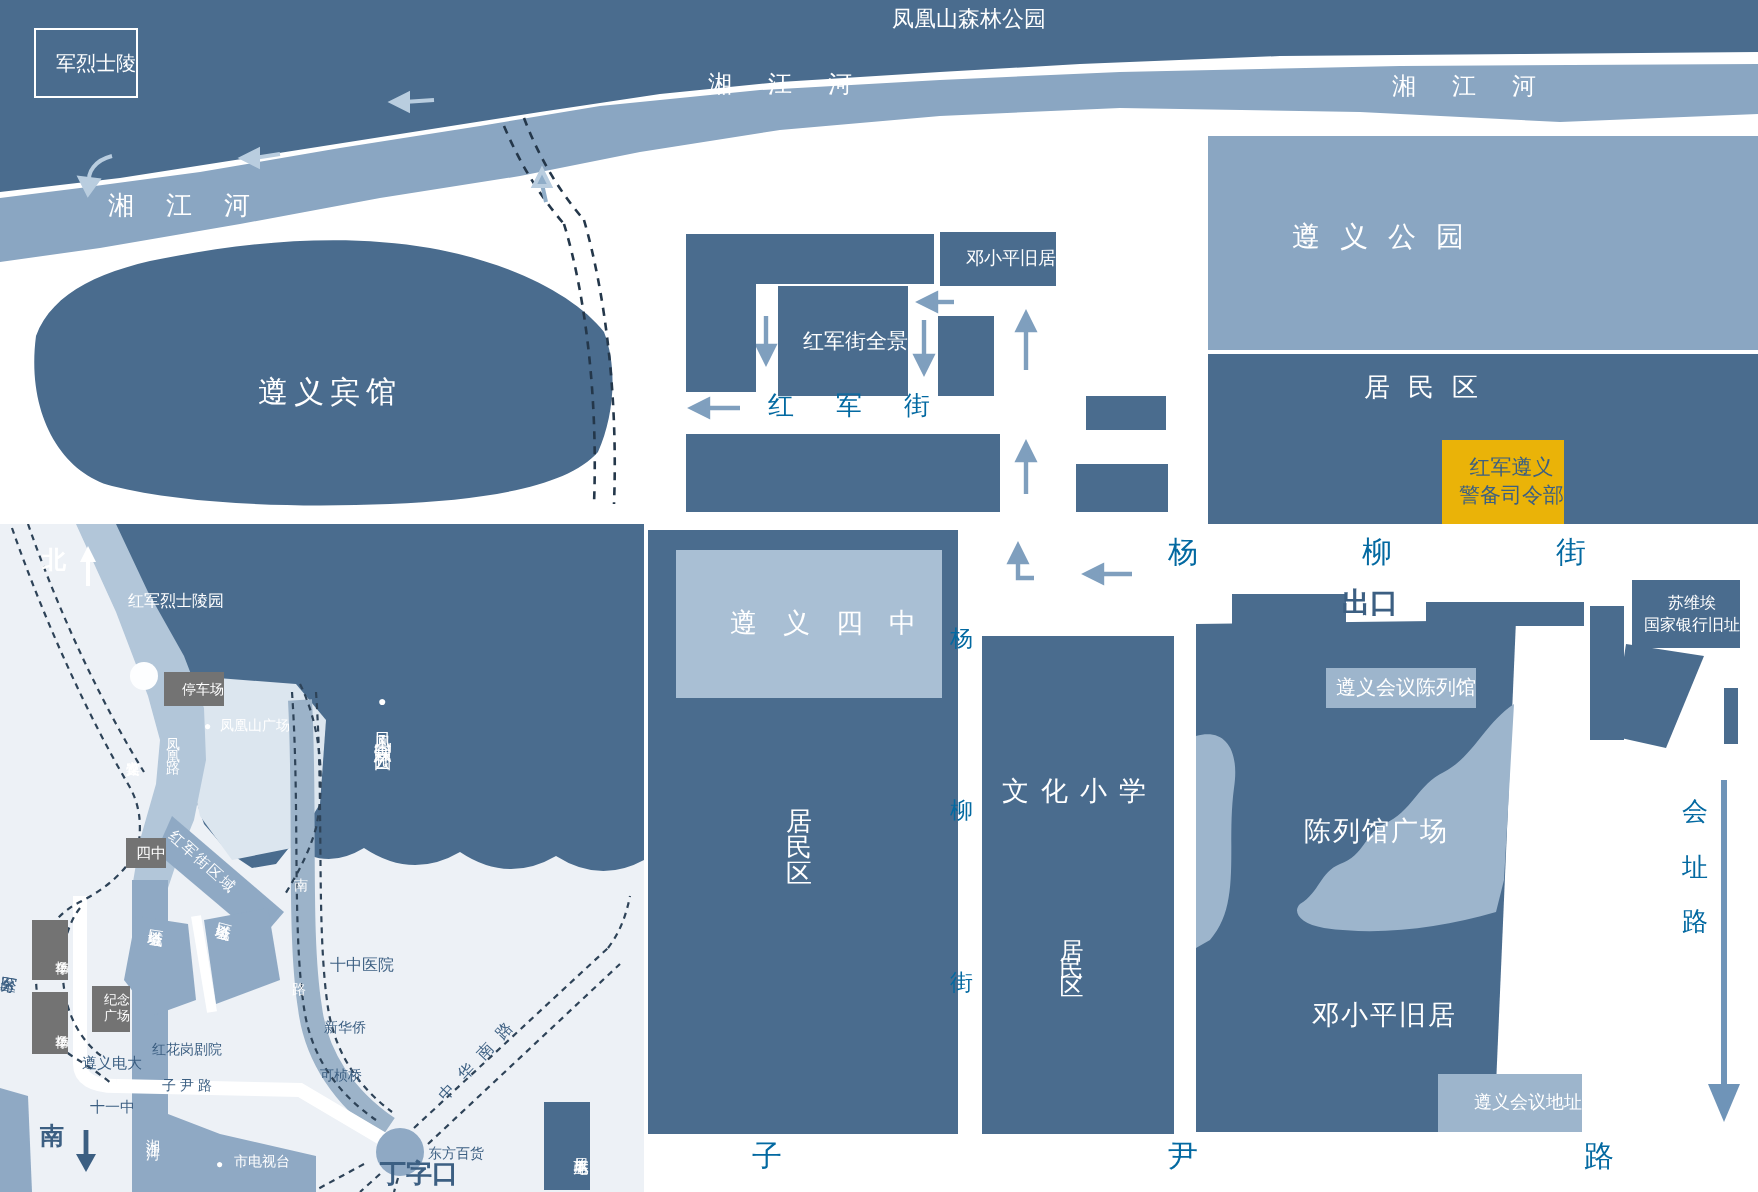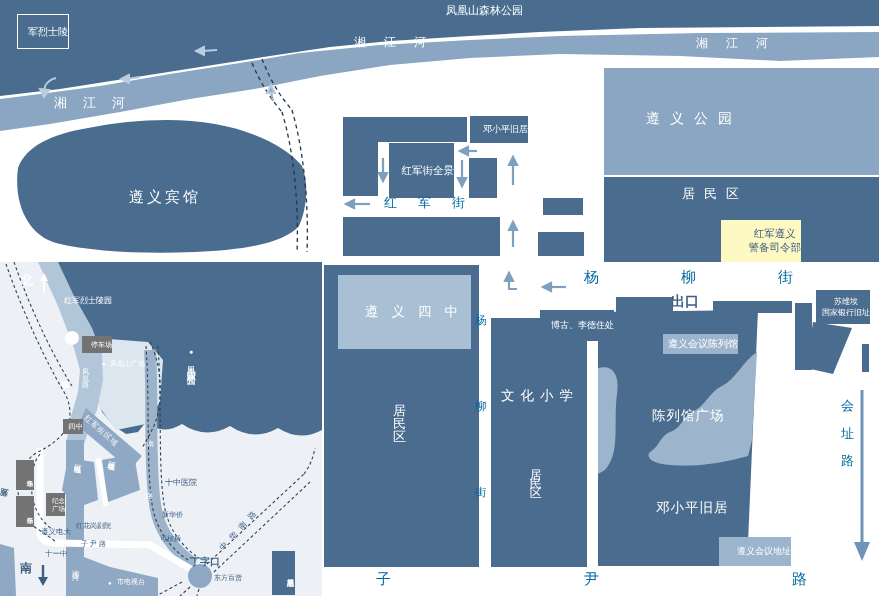--- a/index.html
+++ b/index.html
@@ -151,34 +151,31 @@
   </div>
   <div class="abs dk" style="left:491px;top:318px;width:96px;height:249px"></div>
 
   <div class="abs dk" style="left:616px;top:297px;width:57px;height:15px"></div>
   <div class="abs dk" style="left:713px;top:301px;width:79px;height:12px"></div>
   <div class="abs dk" style="left:795px;top:303px;width:17px;height:67px"></div>
 
   <div class="abs dk ctr" style="left:17px;top:14px;width:50px;height:33px;border:1px solid #fff;outline:3px solid #4a6c8e">
     <span class="wt" style="font-size:10px">军烈士陵</span>
   </div>
-  <div class="abs ctr" style="left:721px;top:220px;width:80px;height:42px;background:#fef9c3">
+  <div class="abs ctr" style="left:721px;top:220px;width:61px;height:42px;background:#eab308">
     <span class="bl" style="font-size:10.5px">
       <span>红军遵义</span><br>
       <span>警备司令部</span>
     </span>
   </div>
   <div class="abs dk ctr" style="left:816px;top:290px;width:54px;height:34px">
     <span class="wt" style="font-size:8px">
       <span>苏维埃</span><br>
       <span>国家银行旧址</span>
     </span>
-  </div>
-  <div class="abs dk ctr" style="left:540px;top:310px;width:74px;height:31px">
-    <span class="wt" style="font-size:9px">博古、李德住处</span>
   </div>
   <div class="abs lb ctr" style="left:663px;top:334px;width:75px;height:20px">
     <span class="wt" style="font-size:10px">遵义会议陈列馆</span>
   </div>
   <div class="abs lb ctr" style="left:719px;top:537px;width:72px;height:29px">
     <span class="wt" style="font-size:9px">遵义会议地址</span>
   </div>
 
   <div class="lbl wt" style="left:446px;top:4px;font-size:11px">凤凰山森林公园</div>
   <div class="lbl wt" style="left:354px;top:36px;font-size:12px;letter-spacing:18px">湘江河</div>
@@ -249,19 +246,19 @@
   <div class="lbl bl" style="left:41px;top:528px;font-size:7.5px">遵义电大</div>
   <div class="lbl bl" style="left:76px;top:522px;font-size:7px">红花岗剧院</div>
   <div class="lbl bl" style="left:81px;top:540px;font-size:7px;letter-spacing:2px">子尹路</div>
   <div class="lbl wt v" style="left:71px;top:564px;font-size:7px;letter-spacing:2px">湘江河</div>
   <div class="lbl bl" style="left:45px;top:550px;font-size:7.5px">十一中</div>
   <div class="lbl bl" style="left:165px;top:478px;font-size:8px">十中医院</div>
   <div class="lbl wt" style="left:147px;top:440px;font-size:7px">南</div>
   <div class="lbl wt" style="left:146px;top:492px;font-size:7px">路</div>
   <div class="lbl bl" style="left:162px;top:511px;font-size:7px">新华侨</div>
   <div class="lbl bl" style="left:160px;top:535px;font-size:7px">可桢桥</div>
-  <div class="lbl bl bold" style="left:190px;top:556px;font-size:10px">丁字口</div>
+  <div class="lbl bl bold" style="left:190px;top:580px;font-size:13px">丁字口</div>
   <div class="lbl bl" style="left:214px;top:574px;font-size:7px">东方百货</div>
   <div class="lbl bl" style="left:212px;top:524px;font-size:8px;letter-spacing:6px;transform:rotate(-47deg);transform-origin:center">中华南路</div>
   <div class="lbl wt" style="left:108px;top:580px;font-size:6px">●</div>
   <div class="lbl wt" style="left:117px;top:578px;font-size:7px">市电视台</div>
 
 </div>
 
 </body></html>

